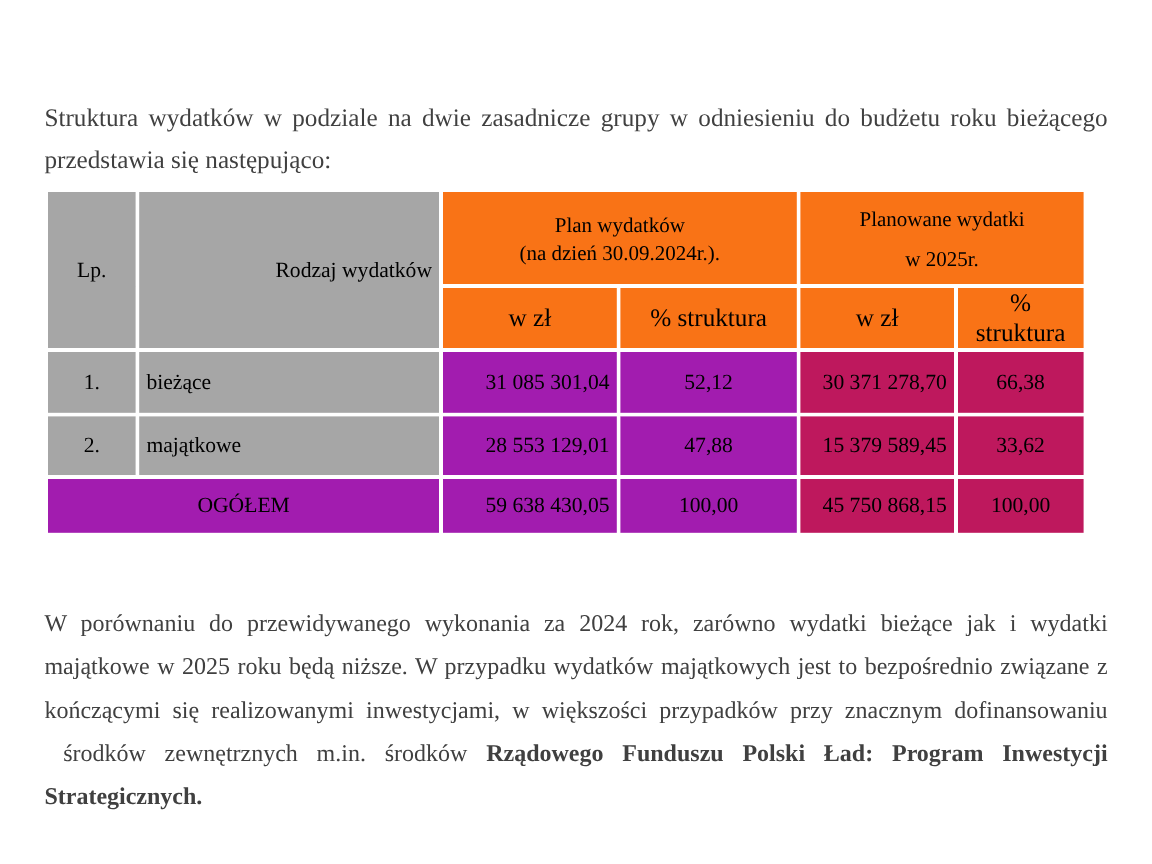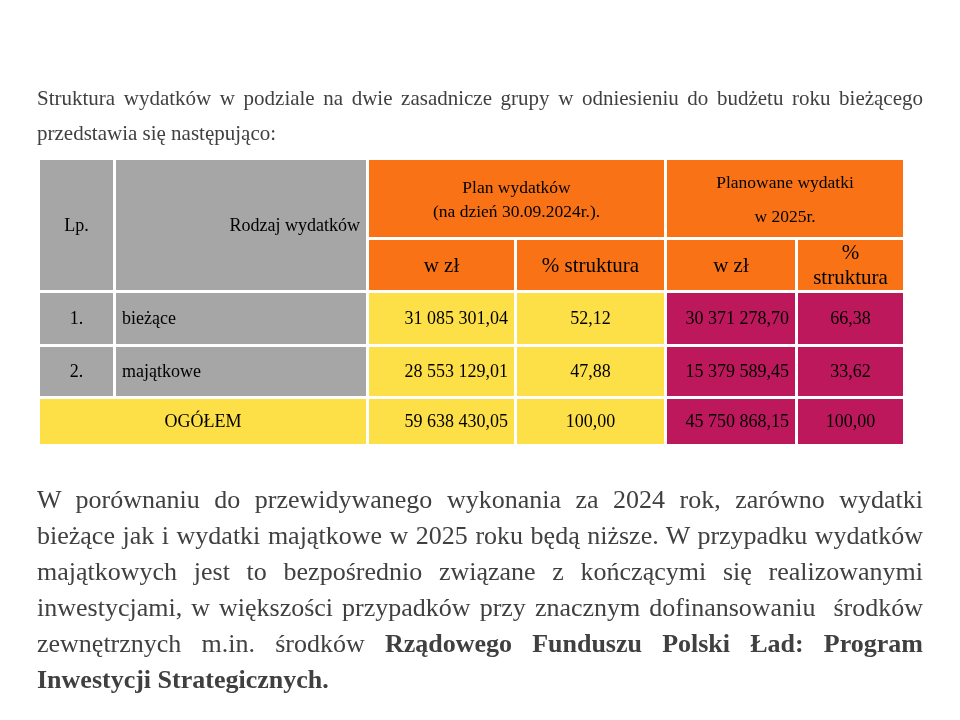--- a/index.html
+++ b/index.html
@@ -16,22 +16,22 @@
     left:37px;width:886px;
     text-align:justify;
     color:#404040;
   }
   .para-intro{
     top:60px;
     font-size:21px;
     line-height:35px;
   }
   .para-closing{
-    top:456px;
-    font-size:26px;
+    top:482px;
+    font-size:20px;
     line-height:36px;
   }
   .para-closing b{font-weight:bold;}
 
   .budget-table{
     position:absolute;
     left:37px;top:157px;
     border-collapse:collapse;
     table-layout:fixed;
     width:866px;
@@ -41,21 +41,21 @@
   }
   .budget-table td, .budget-table th{
     border:3px solid #ffffff;
     padding:0 6px;
     vertical-align:middle;
     font-weight:normal;
     overflow:hidden;
   }
   .hdr-dark{background:#a6a6a6;}
   .hdr-light{background:#f97316;}
-  .cell-light{background:#fde047;}
+  .cell-light{background:#a21caf;}
   .cell-blue{background:#be185d;}
 
   .th-lp{font-weight:bold;}
   .th-rodzaj{text-align:right;padding-left:12px;font-weight:bold;}
   .th-group{text-align:center;font-weight:bold;font-size:17.5px;line-height:24px;}
   .th-group .gline2-spaced{margin-top:10px;}
   .th-sub{text-align:center;vertical-align:bottom;padding-bottom:8px;font-size:21px;}
   .td-lp{text-align:center;font-weight:bold;}
   .td-name{text-align:left;padding-left:12px;font-weight:bold;}
   .td-num{text-align:right;padding-right:10px;}

